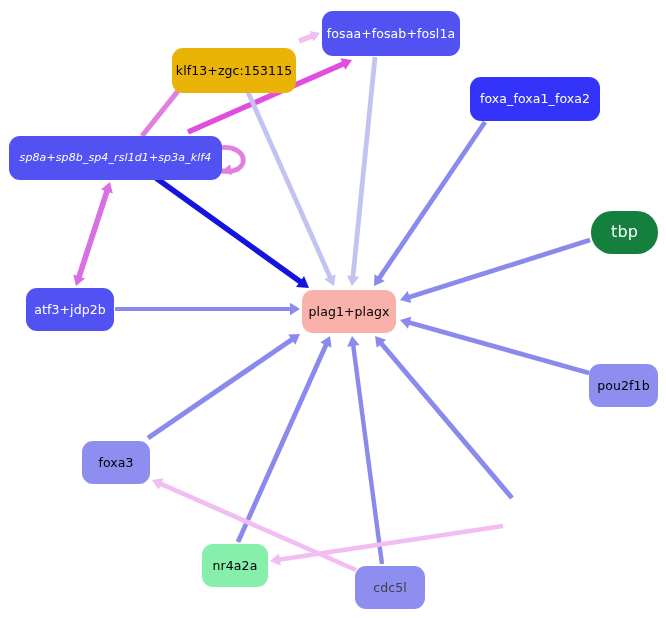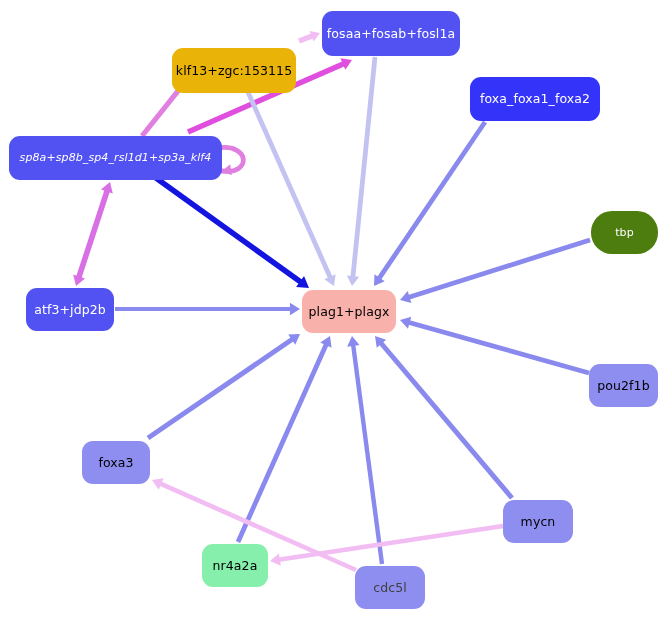--- a/index.html
+++ b/index.html
@@ -131,38 +131,35 @@
       </div>
       <div class="node" style="left: 322px; top: 11px; width: 138px; height: 45px; background: rgb(82, 82, 242); color: rgb(255, 255, 255); font-size: 12.5px;">
         <span>fosaa+fosab+fosl1a</span>
       </div>
       <div class="node" style="left: 470px; top: 77px; width: 130px; height: 44px; background: rgb(51, 51, 250); color: rgb(255, 255, 255); font-size: 12.5px;">
         <span>foxa_foxa1_foxa2</span>
       </div>
       <div class="node" style="left: 9px; top: 136px; width: 213px; height: 44px; background: rgb(82, 82, 242); color: rgb(255, 255, 255); font-size: 11px; font-style: italic;">
         <span>sp8a+sp8b_sp4_rsl1d1+sp3a_klf4</span>
       </div>
-      <div class="node" style="left: 591px; top: 211px; width: 67px; height: 43px; background: #4d7c0f; color: rgb(255, 255, 255); font-size: 11px; border-radius: 21px;">
+      <div class="node" style="left: 591px; top: 211px; width: 67px; height: 43px; background: #15803d; color: rgb(255, 255, 255); font-size: 16px; border-radius: 21px;">
         <span>tbp</span>
       </div>
       <div class="node" style="left: 302px; top: 290px; width: 94px; height: 43px; background: rgb(249, 177, 171); color: rgb(0, 0, 0); font-size: 12.5px;">
         <span>plag1+plagx</span>
       </div>
       <div class="node" style="left: 26px; top: 288px; width: 88px; height: 43px; background: rgb(82, 82, 242); color: rgb(255, 255, 255); font-size: 12.5px;">
         <span>atf3+jdp2b</span>
       </div>
       <div class="node" style="left: 589px; top: 364px; width: 69px; height: 43px; background: rgb(142, 142, 240); color: #000000; font-size: 12.5px;">
         <span>pou2f1b</span>
       </div>
       <div class="node" style="left: 82px; top: 441px; width: 68px; height: 43px; background: rgb(142, 142, 240); color: rgb(0, 0, 0); font-size: 12.5px; text-align: right;">
         <span>foxa3</span>
       </div>
-      <div class="node" style="left: 503px; top: 500px; width: 70px; height: 43px; background: rgb(142, 142, 240); color: rgb(0, 0, 0); font-size: 12.5px;">
-        <span>mycn</span>
-      </div>
       <div class="node" style="left: 202px; top: 544px; width: 66px; height: 43px; background: #86efac; color: rgb(0, 0, 0); font-size: 12.5px;">
         <span>nr4a2a</span>
       </div>
       <div class="node" style="left: 355px; top: 566px; width: 70px; height: 43px; background: rgb(142, 142, 240); color: #404040; font-size: 12.5px;">
         <span>cdc5l</span>
       </div>
     </div>
 </div>
 
 </body></html>

